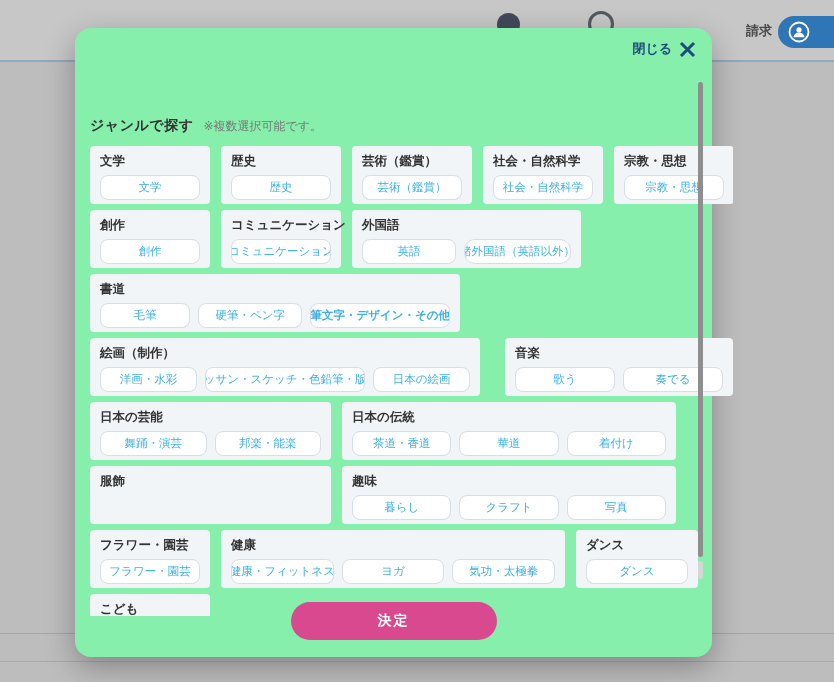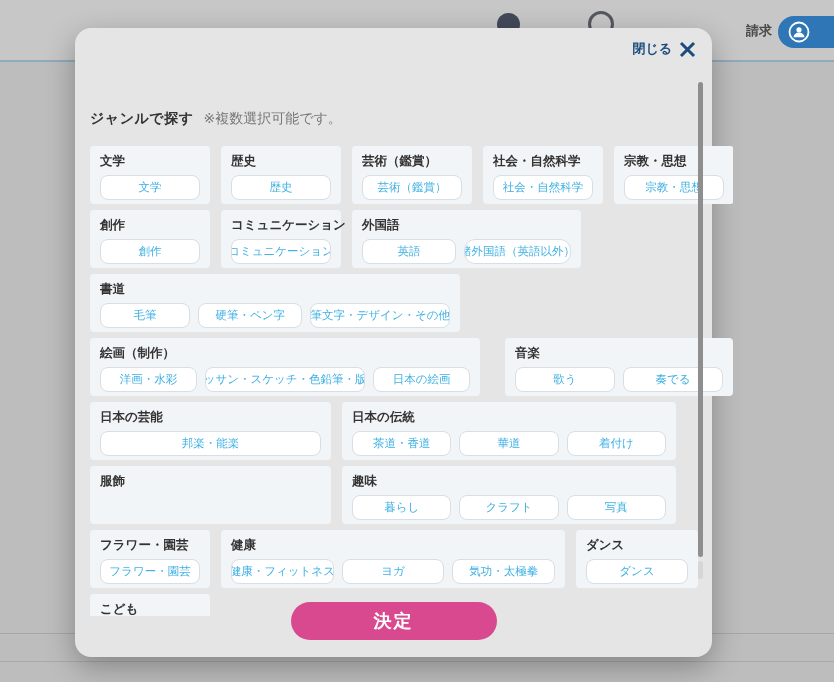--- a/index.html
+++ b/index.html
@@ -38,37 +38,37 @@
     position:absolute;top:16px;left:778px;width:72px;height:32px;
     border-radius:16px;background:#2e76b5;
     display:flex;align-items:center;padding-left:10px;cursor:pointer;
   }
   .bg-line-1{position:absolute;top:633px;left:0;width:834px;height:1px;background:#a6a6a6;}
   .bg-line-2{position:absolute;top:661px;left:0;width:834px;height:1px;background:#a9a9a9;}
 
   
   .modal{
     position:absolute;top:28px;left:75px;width:637px;height:629px;
-    background:#e5e5e5;border-radius:16px;
+    background:#86efac;border-radius:16px;
     box-shadow:0 10px 30px rgba(0,0,0,0.30);
   }
   .close-wrap{
     position:absolute;top:12px;right:16px;
     display:flex;align-items:center;gap:7px;cursor:pointer;
   }
   .close-label{font-size:13px;font-weight:700;color:var(--link-navy);}
   .close-x{display:block;}
 
   .modal-body{
     position:absolute;top:72px;left:15px;width:643px;height:516px;
     overflow:hidden;padding-top:10px;
   }
   .title-row{display:flex;align-items:baseline;gap:10px;margin-bottom:16px;height:20px;}
   .title{font-size:14px;font-weight:700;color:var(--label-dark);letter-spacing:0.5px;}
-  .note{font-size:14px;color:#777777;}
+  .note{font-size:12px;color:#777777;margin-top:8px;}
 
   .grow{display:flex;gap:11px;margin-bottom:6px;}
   .group{
     background:var(--group-bg);border-radius:4px;
     padding:8px 10px;height:58px;flex:none;
   }
   .group-label{
     display:block;font-size:12.5px;font-weight:700;color:var(--label-dark);
     line-height:15px;margin-bottom:6px;white-space:nowrap;
   }
@@ -87,28 +87,28 @@
   [data-gid="r2g3"]{width:229px;}
   [data-gid="r3g1"]{width:370px;}
   [data-gid="r4g1"]{width:390px;}
   [data-gid="r4g2"]{width:228px;margin-left:auto;}
   [data-gid="r5g1"],[data-gid="r6g1"]{width:241px;}
   [data-gid="r5g2"],[data-gid="r6g2"]{width:334px;}
   [data-gid="r7g2"]{width:344px;}
   [data-gid="r7g3"]{width:122px;}
   [data-gid="r2g3"] .gbtn:nth-child(2){flex:1.16;border-radius:11px;}
   [data-gid="r3g1"] .gbtn:nth-child(2){flex:1.18;}
-  [data-gid="r3g1"] .gbtn:nth-child(3){flex:1.62;}
+  [data-gid="r3g1"] .gbtn:nth-child(3){flex:1.62;font-weight:bold;}
   [data-gid="r4g1"] .gbtn:nth-child(2){flex:1.73;}
 
   .submit-btn{
     position:absolute;bottom:17px;left:50%;transform:translateX(-50%);
     width:206px;height:38px;border:none;border-radius:19px;
     background:var(--primary-pink);color:#ffffff;
-    font-size:18px;font-weight:700;font-family:inherit;
+    font-size:14px;font-weight:700;font-family:inherit;
     letter-spacing:2px;cursor:pointer;
   }
 
   .scrollbar-thumb{
     position:absolute;top:54px;right:9px;width:5px;height:475px;
     border-radius:3px;background:#8e8e8e;cursor:pointer;
   }
   .scrollbar-tail{
     position:absolute;top:533px;right:9px;width:5px;height:18px;
     border-radius:3px;background:#d6d6d6;
@@ -225,20 +225,21 @@
             <div class="btn-row">
               <button class="gbtn">歌う</button>
               <button class="gbtn">奏でる</button>
             </div>
           </div>
         </div>
         <div class="grow">
           <div class="group" data-gid="r5g1">
             <span class="group-label">日本の芸能</span>
             <div class="btn-row">
+              <button class="gbtn">舞踊・演芸</button>
               <button class="gbtn">邦楽・能楽</button>
             </div>
           </div>
           <div class="group" data-gid="r5g2">
             <span class="group-label">日本の伝統</span>
             <div class="btn-row">
               <button class="gbtn">茶道・香道</button>
               <button class="gbtn">華道</button>
               <button class="gbtn">着付け</button>
             </div>

